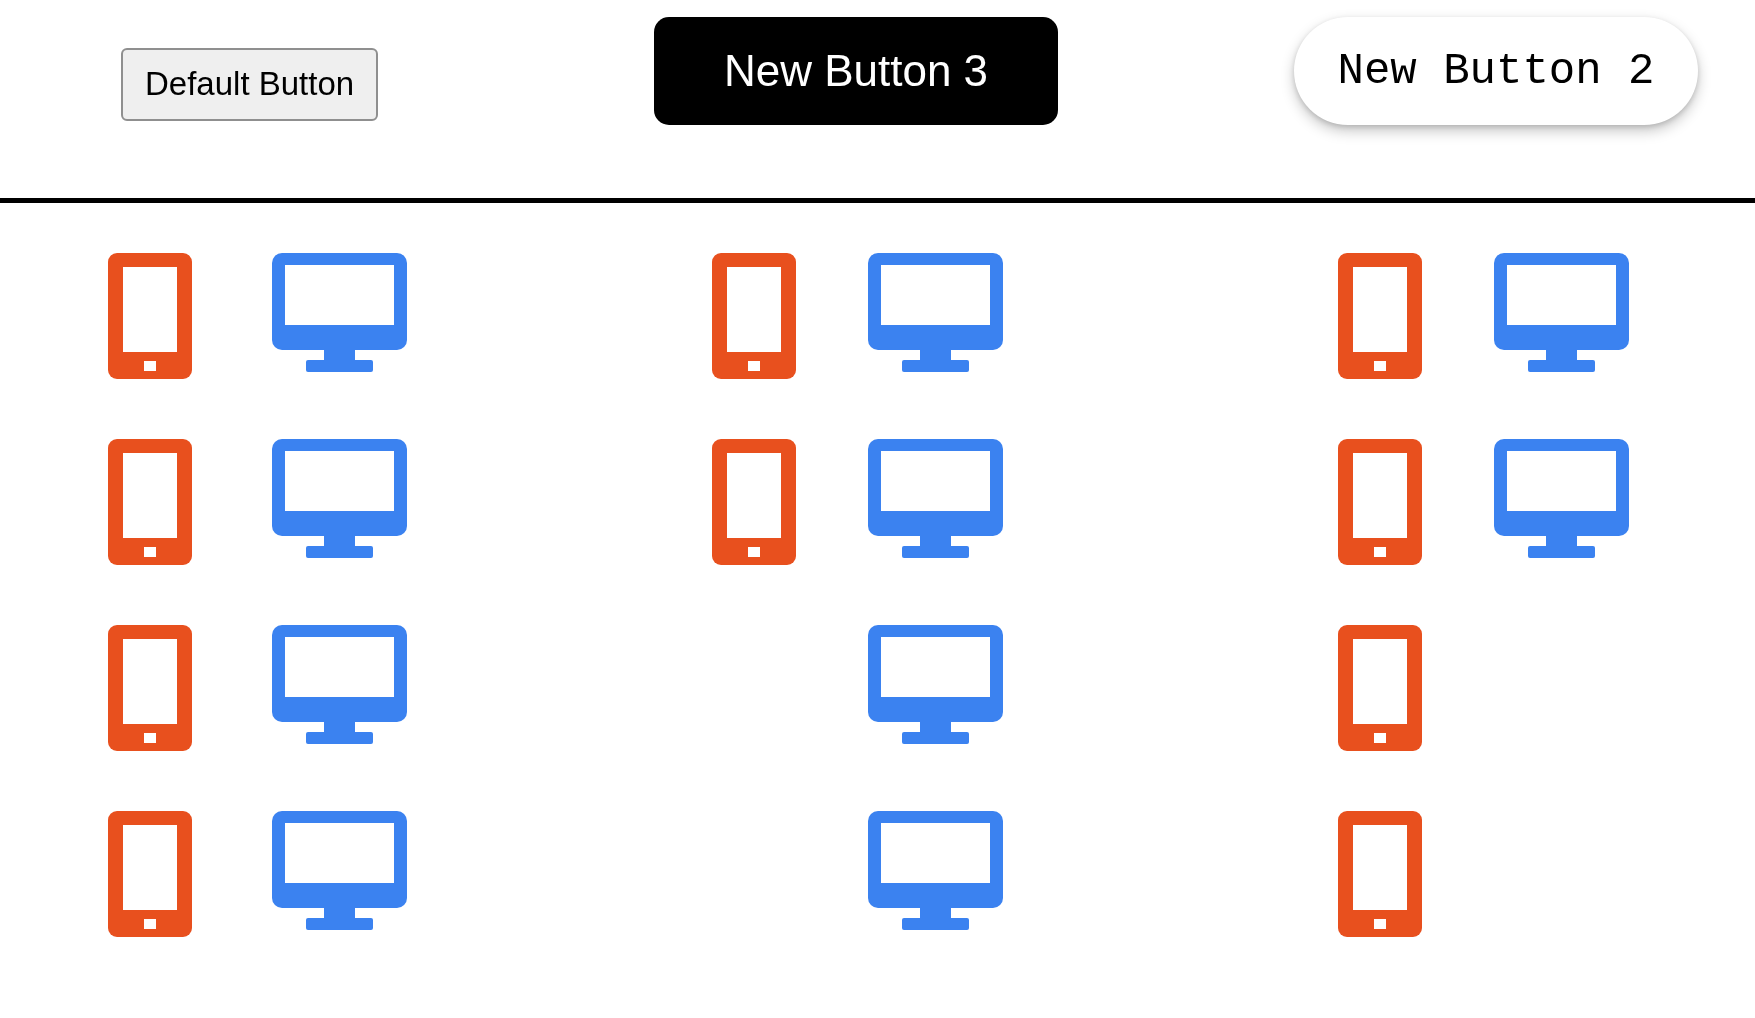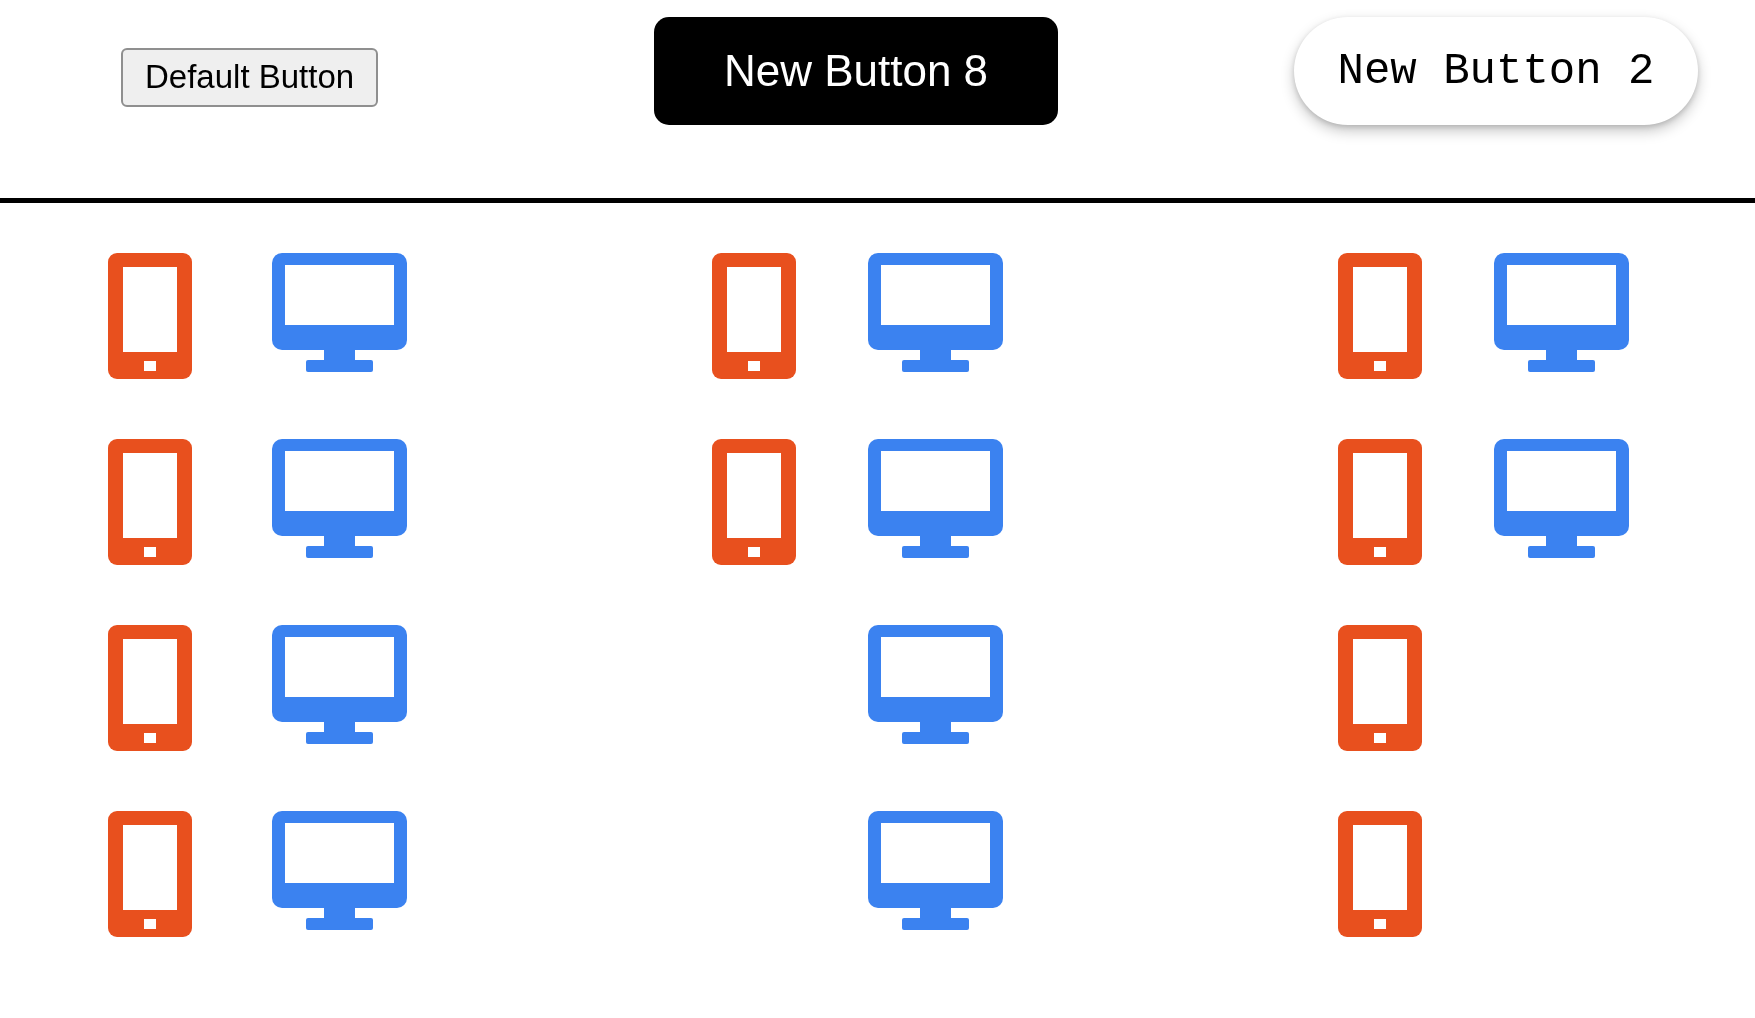--- a/index.html
+++ b/index.html
@@ -31,21 +31,21 @@
     width: 1755px;
     height: 5px;
     background: #000000;
   }
 
   
   #default-button {
     position: absolute;
     left: 121px;
     top: 48px;
-    padding: 10px 22px;
+    padding: 17px 22px;
     font-size: 33px;
     line-height: 1.05;
     font-family: "Liberation Sans", sans-serif;
     color: #000000;
     background: #efefef;
     border: 2px solid #8f8f8f;
     border-radius: 6px;
     box-sizing: border-box;
     cursor: default;
   }
@@ -108,21 +108,21 @@
     display: block;
   }
 </style>
 </head>
 <body>
 
 <div id="header-bar">
 
   <button id="default-button">Default Button</button>
 
-  <button id="new-button-1">New Button 8</button>
+  <button id="new-button-1">New Button 3</button>
 
   <button id="new-button-2">New Button 2</button>
 </div>
 
 <div id="divider-line"></div>
 
 <div id="icon-grid">
     <div class="icon-cell" style="left: 108px; top: 50px;">
       <svg class="device-icon" width="84" height="126" viewBox="0 0 84 126" xmlns="http://www.w3.org/2000/svg">
         <rect x="0" y="0" width="84" height="126" rx="9" ry="9" fill="#e8501e"></rect>

